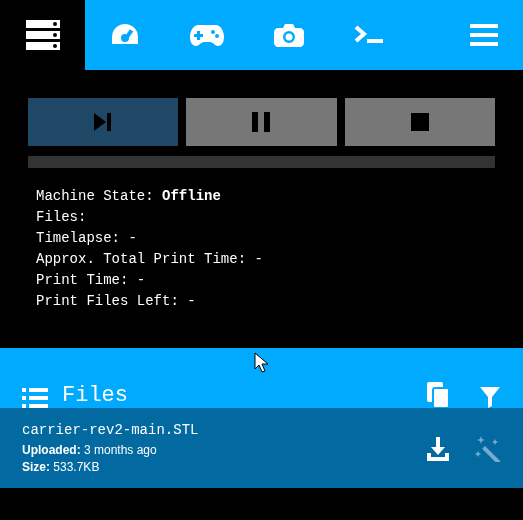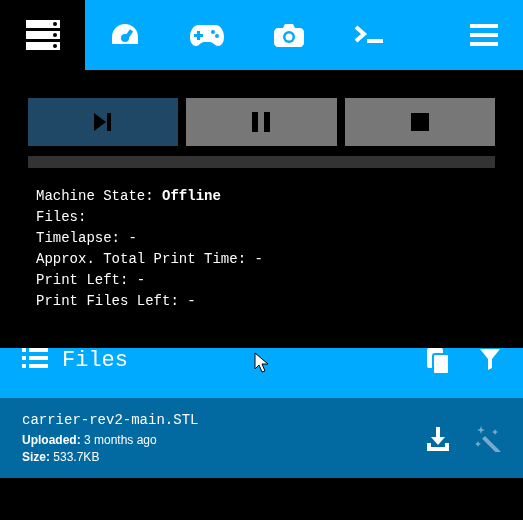--- a/index.html
+++ b/index.html
@@ -66,23 +66,23 @@
   .status {
     padding: 6px 36px;
     font-size: 14px;
     line-height: 1.5;
     font-family: "Courier New", monospace;
   }
   .status-row { white-space: pre; }
   .bold { font-weight: bold; }
   .files-header {
     background: #00aaff;
-    height: 50px;
-    display: flex;
-    align-items: flex-start;
+    height: 60px;
+    display: flex;
+    align-items: flex-end;
     padding: 0 22px;
     gap: 14px;
     margin-top: 30px;
   }
   .files-title {
     font-size: 22px;
     font-family: "Courier New", monospace;
     font-weight: normal;
   }
   .files-spacer { flex: 1; }
@@ -198,21 +198,21 @@
   </div>
 </div>
 
 <div class="progress-track"></div>
 
 <div class="status">
   <div class="status-row"><span>Machine State: </span><span class="bold">Offline</span></div>
   <div class="status-row"><span>Files:</span><span></span></div>
   <div class="status-row"><span>Timelapse: </span><span>-</span></div>
   <div class="status-row"><span>Approx. Total Print Time: </span><span>-</span></div>
-  <div class="status-row"><span>Print Left: </span><span>-</span></div>
+  <div class="status-row"><span>Print Time: </span><span>-</span></div>
   <div class="status-row"><span>Print Files Left: </span><span>-</span></div>
 </div>
 
 <div class="files-header">
   <span>
     <svg width="26" height="20" viewBox="0 0 26 20">
       <rect x="0" y="0" width="4" height="4" fill="#fff"></rect>
       <rect x="7" y="0" width="19" height="4" fill="#fff"></rect>
       <rect x="0" y="8" width="4" height="4" fill="#fff"></rect>
       <rect x="7" y="8" width="19" height="4" fill="#fff"></rect>

